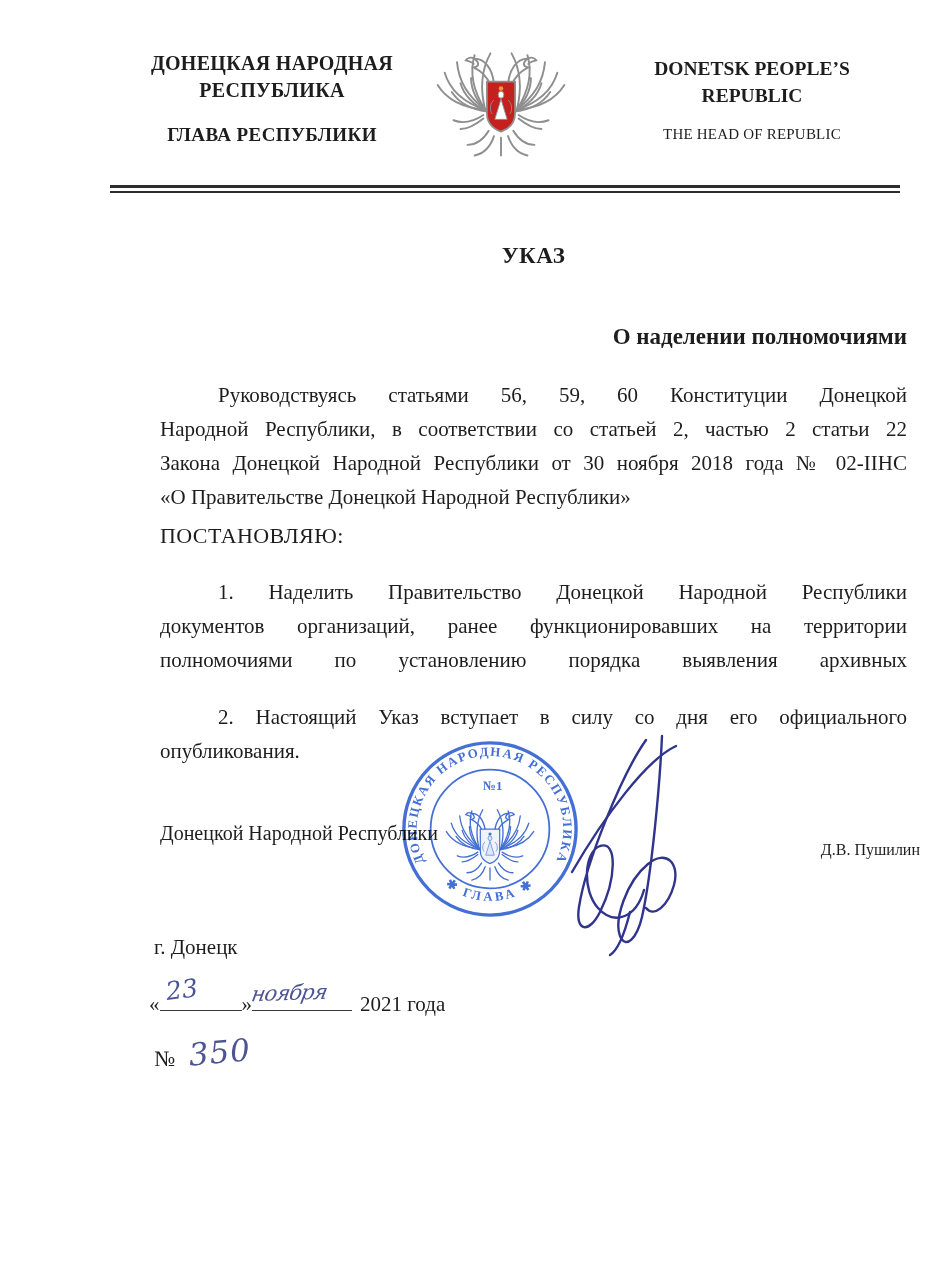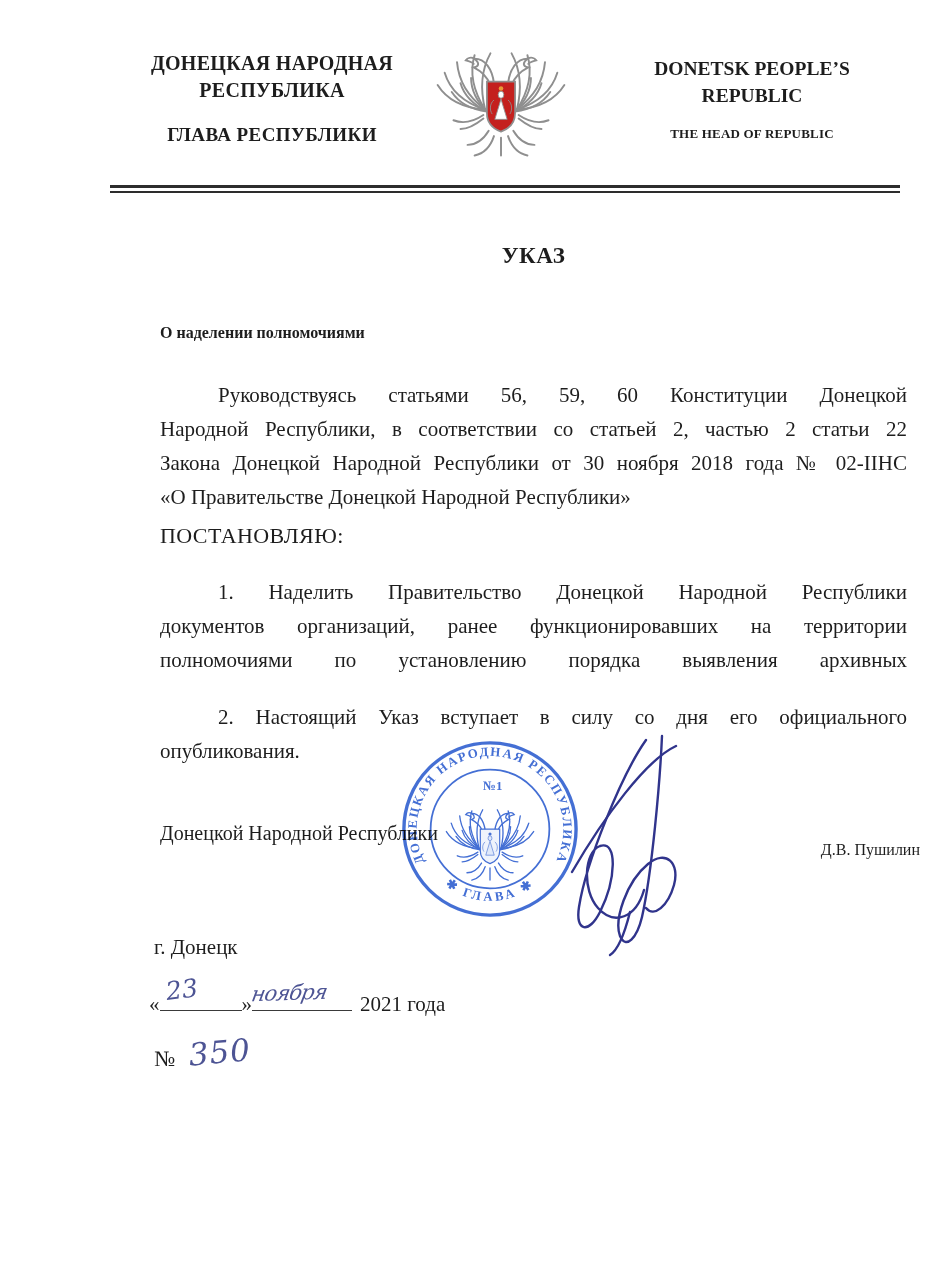--- a/index.html
+++ b/index.html
@@ -12,30 +12,30 @@
     color:#1d1d1d;
     margin-left:32px;
   }
   .abs{position:absolute;}
 
   
   .org-block{font-weight:bold;text-align:center;}
   .org-left{left:80px;top:50px;width:320px;font-size:20px;line-height:27px;letter-spacing:.3px;}
   .org-left-office{left:80px;top:124px;width:320px;font-size:19px;font-weight:bold;text-align:center;letter-spacing:.4px;}
   .org-right{left:575px;top:55px;width:290px;font-size:19.5px;line-height:27px;}
-  .org-right-office{left:575px;top:126px;width:290px;font-size:13px;font-weight:bold;text-align:center;letter-spacing:.2px;}
+  .org-right-office{left:575px;top:126px;width:290px;font-size:15px;font-weight:normal;text-align:center;letter-spacing:.2px;}
   .emblem{left:393px;top:34px;width:152px;height:132px;color:#8f8f8f;--shield:#c4201e;--figure:#ffffff;--flame:#e89a3a;}
 
   .divider{left:78px;top:185px;width:790px;height:3px;
     border-top:3px solid #2d2d2d;border-bottom:2px solid #2d2d2d;}
 
   
   .doc-type{left:128px;top:243px;width:747px;text-align:center;font-size:23px;font-weight:bold;letter-spacing:.5px;}
   .doc-issuer{left:128px;top:277px;width:747px;text-align:center;font-size:24px;font-weight:bold;letter-spacing:.3px;}
-  .doc-subject{left:128px;top:324px;width:747px;text-align:left;font-size:16px;font-weight:bold;}
+  .doc-subject{left:128px;top:324px;width:747px;text-align:right;font-size:23px;font-weight:bold;}
 
   
   .para{left:128px;width:747px;font-size:21px;line-height:34px;}
   .jline{text-align:justify;text-align-last:justify;}
   .jline.last{text-align-last:left;}
   .jline.indent{text-indent:58px;}
   .preamble{top:378px;}
   .resolve{left:128px;top:519px;font-size:22px;font-weight:normal;letter-spacing:.4px;line-height:34px;}
   .item1{top:575px;}
   .item2{top:700px;}

